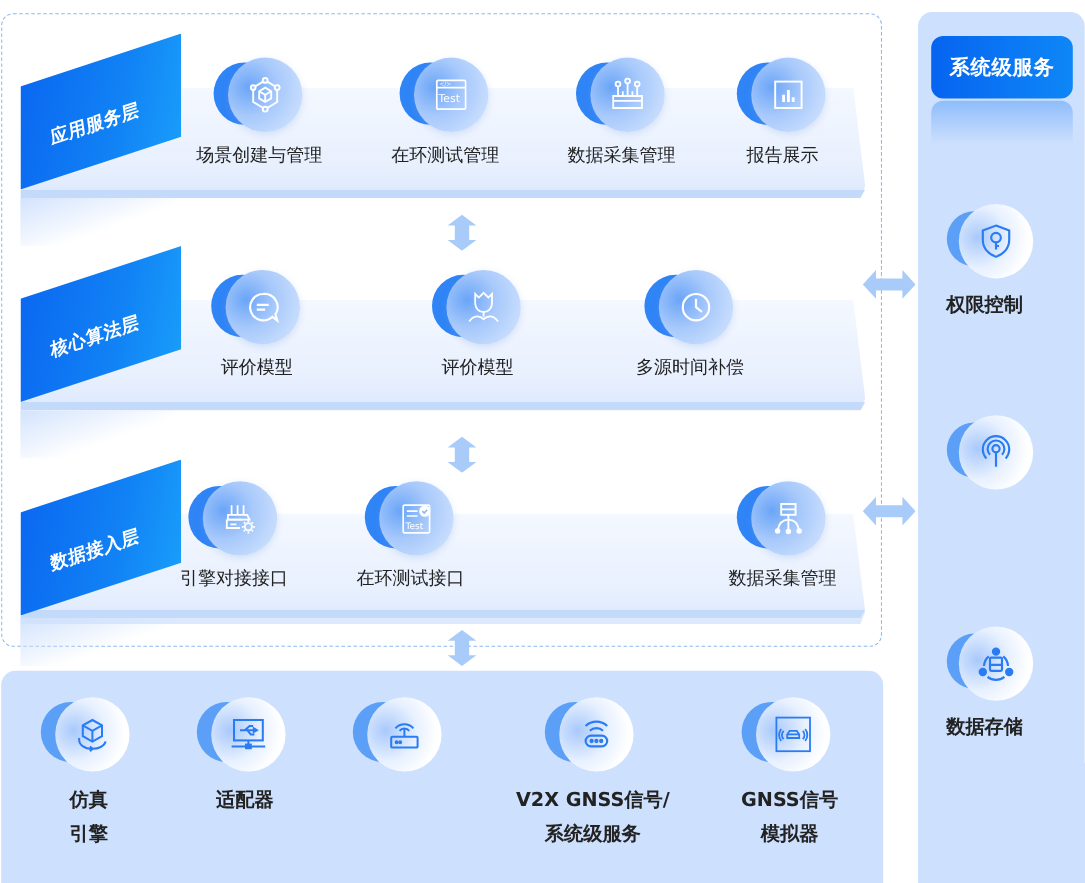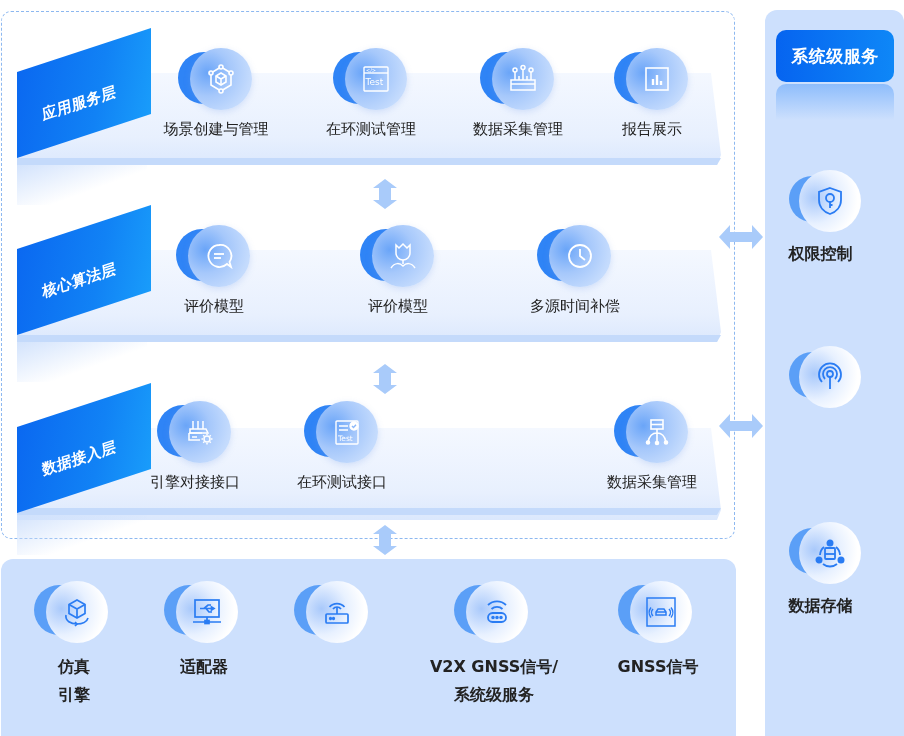--- a/index.html
+++ b/index.html
@@ -484,15 +484,16 @@
             <path d="M11 19 V16 L13 13 H19 L21 16 V19 Z"></path>
             <path d="M11 16 H21"></path>
             <path d="M8 13 A5 5 0 0 0 8 20 M24 13 A5 5 0 0 1 24 20"></path>
             <path d="M6 11.5 A8 8 0 0 0 6 21.5 M26 11.5 A8 8 0 0 1 26 21.5"></path>
           </svg>
         </span>
       </div>
     </div>
     <div class="label">
       <span>GNSS信号</span>
+      <span>模拟器</span>
     </div>
   </div>
 </div>
 
 </body></html>

